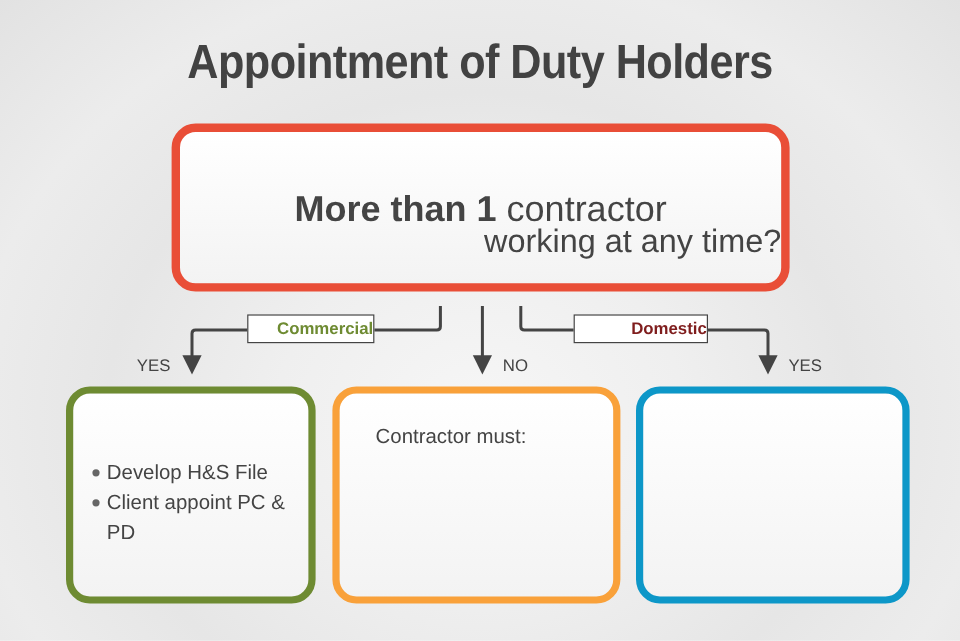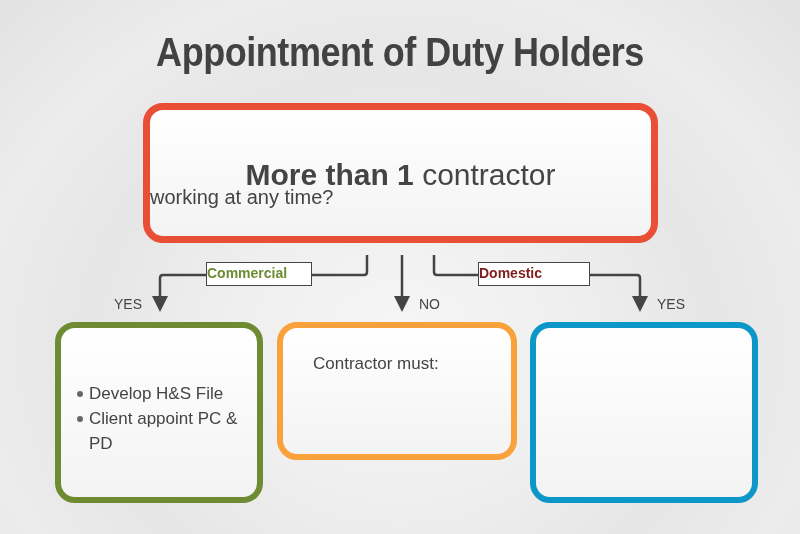--- a/index.html
+++ b/index.html
@@ -13,40 +13,40 @@
     font-size: 40px; font-weight: bold; color: #424242; letter-spacing: -0.5px;
     transform: scaleX(0.9);
   }
   .box {
     position: absolute; box-sizing: border-box; background: linear-gradient(#ffffff, #f3f3f3);
     border-radius: 20px;
   }
   .q-box { left: 143px; top: 103px; width: 515px; height: 140px; border: 7px solid #e94e37; }
   .q-line1 { position: absolute; left: 0; width: 100%; top: 48px; text-align: center; font-size: 30px; color: #444; }
   .q-line1 b { font-weight: bold; }
-  .q-line2 { position: absolute; left: 0; width: 100%; top: 76px; text-align: left; font-size: 20px; color: #444; }
+  .q-line2 { position: absolute; left: 0; width: 100%; top: 76px; text-align: right; font-size: 27px; color: #444; }
 
   .green { left: 55px; top: 322px; width: 208px; height: 181px; border: 6px solid #6e8b32; }
-  .orange { left: 277px; top: 322px; width: 240px; height: 138px; border: 6px solid #f9a13a; }
+  .orange { left: 277px; top: 322px; width: 240px; height: 181px; border: 6px solid #f9a13a; }
   .blue { left: 530px; top: 322px; width: 228px; height: 181px; border: 6px solid #0d97c8; }
 
   .content { position: absolute; font-size: 17px; line-height: 25px; color: #444; }
   .bullet { position: relative; padding-left: 14px; }
   .bullet::before {
     content: ""; position: absolute; left: 2px; top: 10px; width: 6px; height: 6px; border-radius: 50%; background: #666;
   }
   .green .content { left: 14px; top: 53px; width: 180px; }
   .orange .content { left: 16px; top: 23px; width: 215px; }
   .orange .heading { padding-left: 14px; }
   .blue .content { left: 14px; top: 28px; width: 200px; }
 
   svg.lines { position: absolute; left: 0; top: 0; }
   .tag {
     position: absolute; box-sizing: border-box; height: 24px; background: #fff; border: 1.5px solid #444;
-    font-size: 14px; font-weight: bold; text-align: left; line-height: 21px;
+    font-size: 14px; font-weight: bold; text-align: right; line-height: 21px;
   }
   .tag-commercial { left: 206px; top: 262px; width: 106px; color: #6e8b32; }
   .tag-domestic { left: 478px; top: 262px; width: 112px; color: #7f1d1d; }
   .branch-label { position: absolute; font-size: 14px; color: #444; }
 </style>
 </head>
 <body>
 
 <div class="title">Appointment of Duty Holders</div>
 

